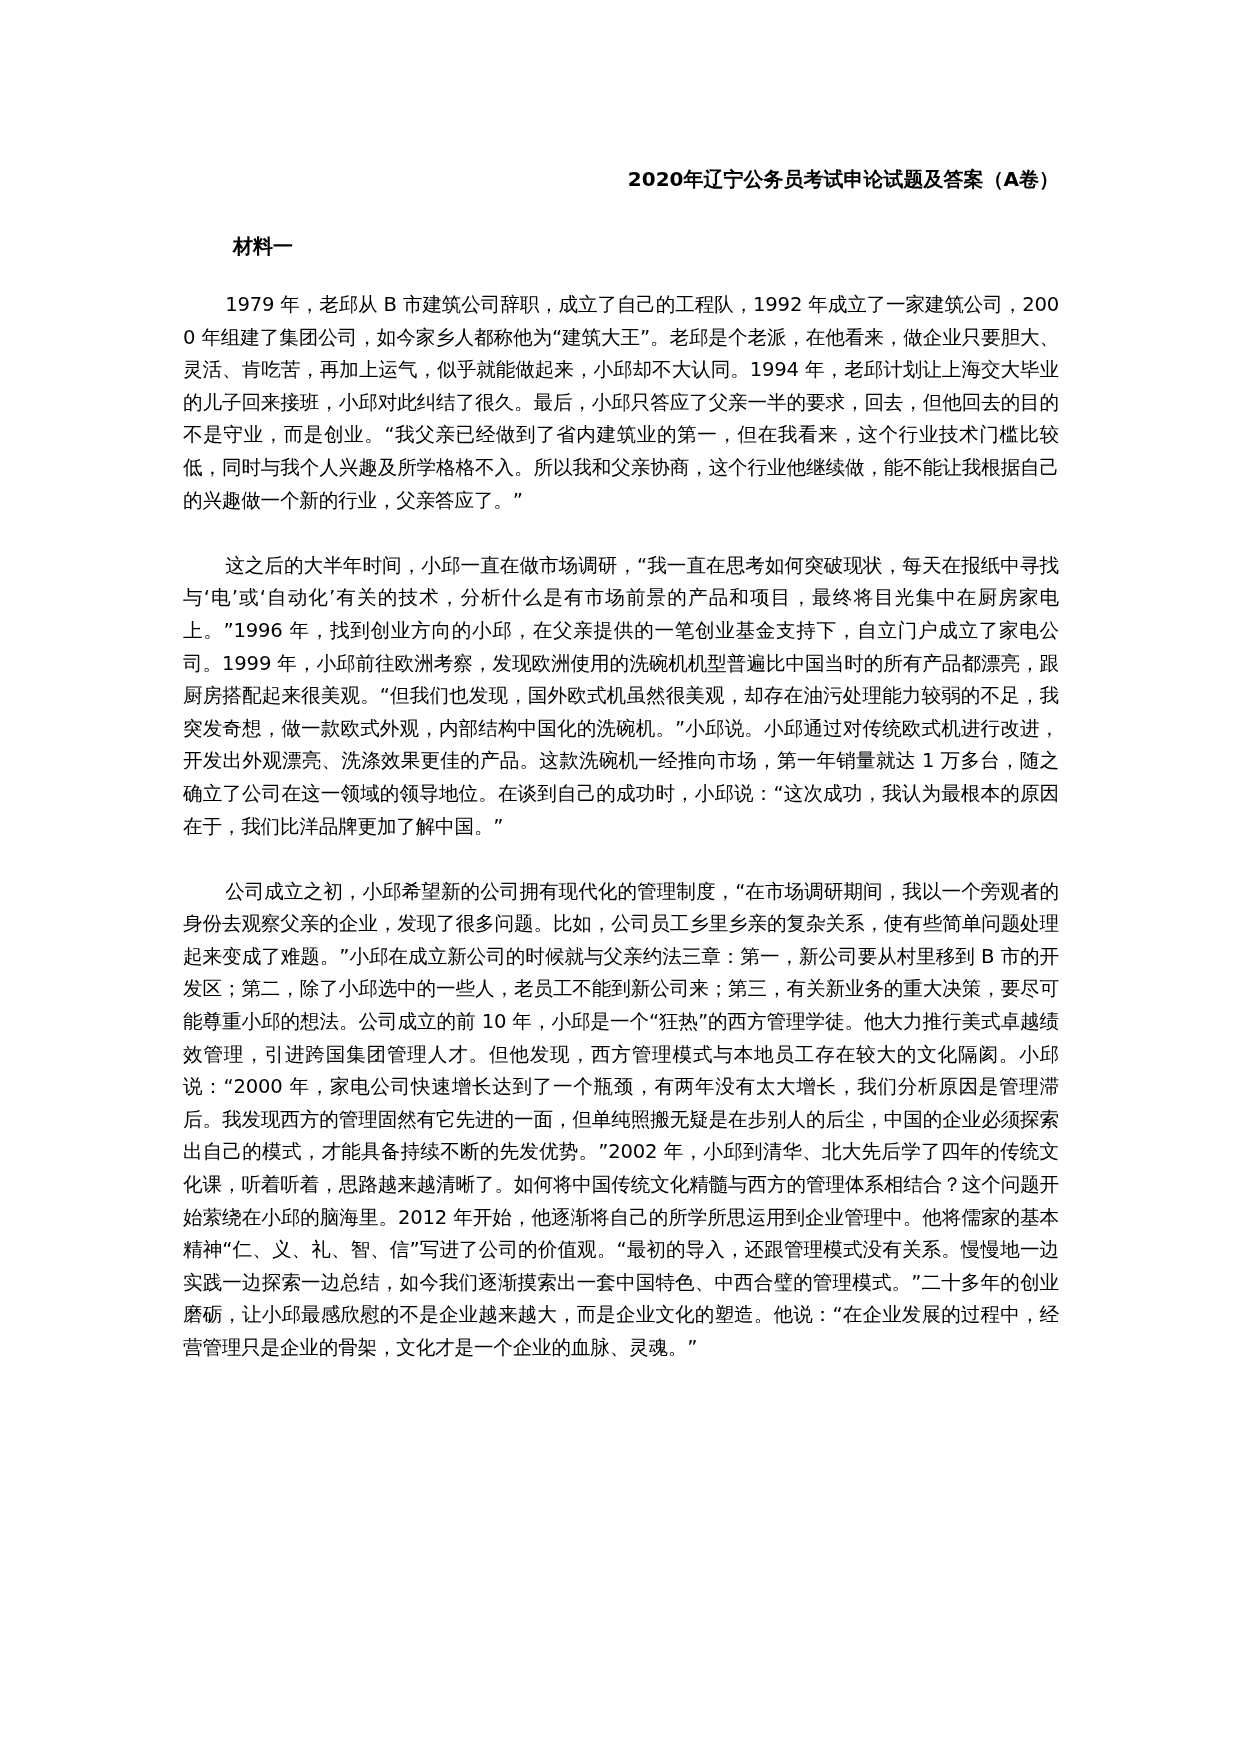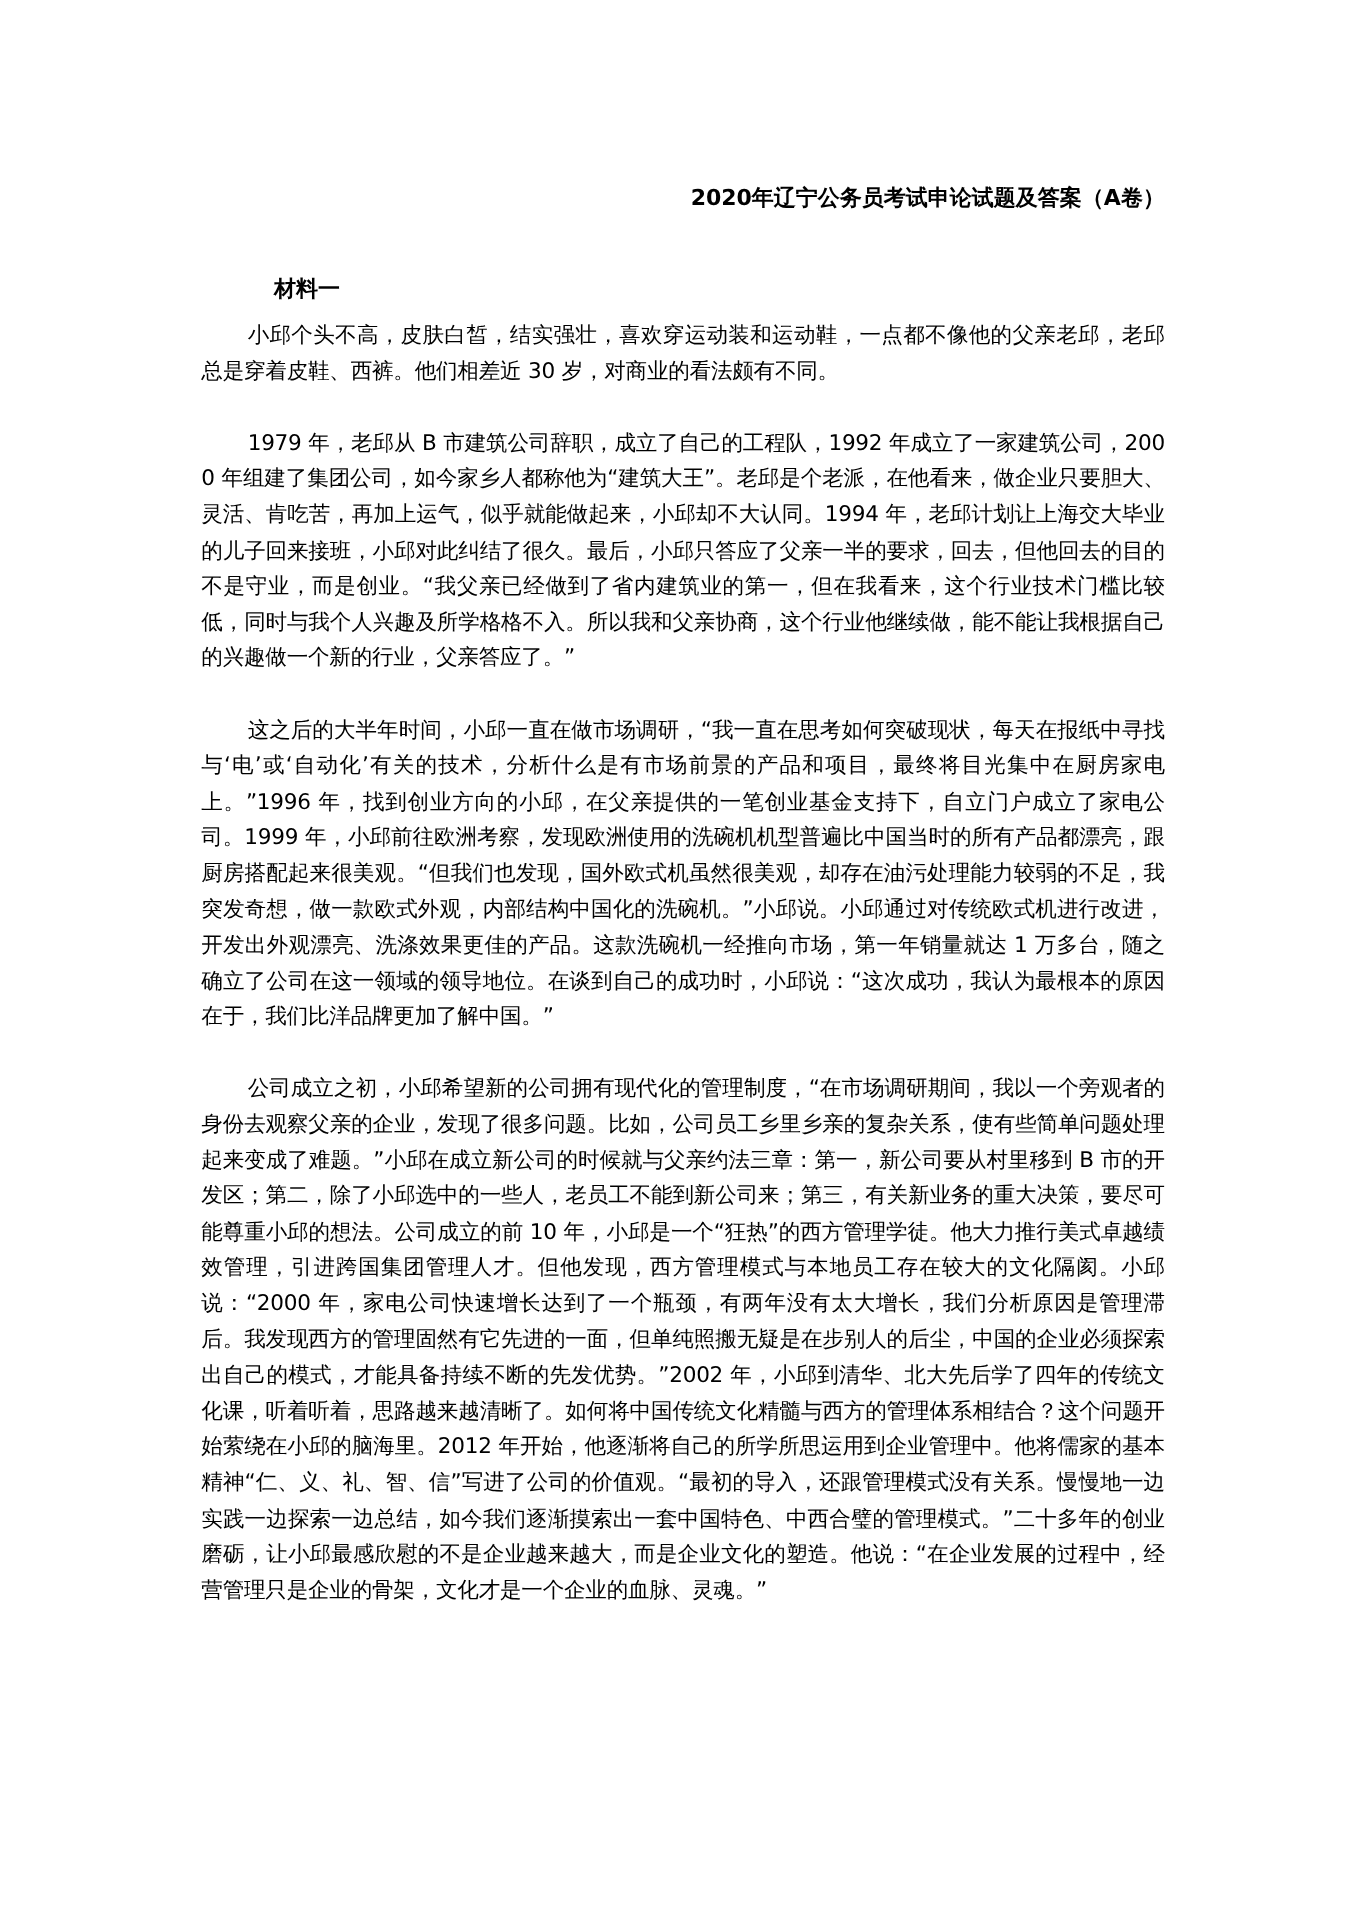--- a/index.html
+++ b/index.html
@@ -33,21 +33,21 @@
       margin: 0;
       letter-spacing: 0px;
     }
     .section-heading {
       position: absolute;
       top: 231px;
       left: 50px;
       font-size: 20px;
       font-weight: bold;
       line-height: 30px;
-      margin: 16px;
+      margin: 0;
     }
     .body-text {
       position: absolute;
       top: 289px;
       left: 0;
       width: 876px;
     }
     .para {
       font-size: 19.6px;
       line-height: 32.6px;
@@ -60,18 +60,17 @@
   </style>
 </head>
 <body>
 
 <div class="page">
   <h1 class="doc-title">2020年辽宁公务员考试申论试题及答案（A卷）</h1>
 
   <h2 class="section-heading">材料一</h2>
 
   <div class="body-text">
-    <p class="para">小邱个头不高，皮肤白皙，结实强壮，喜欢穿运动装和运动鞋，一点都不像他的父亲老邱，老邱总是穿着皮鞋、西裤。他们相差近 30 岁，对商业的看法颇有不同。</p>
     <p class="para">1979 年，老邱从 B 市建筑公司辞职，成立了自己的工程队，1992 年成立了一家建筑公司，2000 年组建了集团公司，如今家乡人都称他为“建筑大王”。老邱是个老派，在他看来，做企业只要胆大、灵活、肯吃苦，再加上运气，似乎就能做起来，小邱却不大认同。1994 年，老邱计划让上海交大毕业的儿子回来接班，小邱对此纠结了很久。最后，小邱只答应了父亲一半的要求，回去，但他回去的目的不是守业，而是创业。“我父亲已经做到了省内建筑业的第一，但在我看来，这个行业技术门槛比较低，同时与我个人兴趣及所学格格不入。所以我和父亲协商，这个行业他继续做，能不能让我根据自己的兴趣做一个新的行业，父亲答应了。”</p>
     <p class="para">这之后的大半年时间，小邱一直在做市场调研，“我一直在思考如何突破现状，每天在报纸中寻找与‘电’或‘自动化’有关的技术，分析什么是有市场前景的产品和项目，最终将目光集中在厨房家电上。”1996 年，找到创业方向的小邱，在父亲提供的一笔创业基金支持下，自立门户成立了家电公司。1999 年，小邱前往欧洲考察，发现欧洲使用的洗碗机机型普遍比中国当时的所有产品都漂亮，跟厨房搭配起来很美观。“但我们也发现，国外欧式机虽然很美观，却存在油污处理能力较弱的不足，我突发奇想，做一款欧式外观，内部结构中国化的洗碗机。”小邱说。小邱通过对传统欧式机进行改进，开发出外观漂亮、洗涤效果更佳的产品。这款洗碗机一经推向市场，第一年销量就达 1 万多台，随之确立了公司在这一领域的领导地位。在谈到自己的成功时，小邱说：“这次成功，我认为最根本的原因在于，我们比洋品牌更加了解中国。”</p>
     <p class="para">公司成立之初，小邱希望新的公司拥有现代化的管理制度，“在市场调研期间，我以一个旁观者的身份去观察父亲的企业，发现了很多问题。比如，公司员工乡里乡亲的复杂关系，使有些简单问题处理起来变成了难题。”小邱在成立新公司的时候就与父亲约法三章：第一，新公司要从村里移到 B 市的开发区；第二，除了小邱选中的一些人，老员工不能到新公司来；第三，有关新业务的重大决策，要尽可能尊重小邱的想法。公司成立的前 10 年，小邱是一个“狂热”的西方管理学徒。他大力推行美式卓越绩效管理，引进跨国集团管理人才。但他发现，西方管理模式与本地员工存在较大的文化隔阂。小邱说：“2000 年，家电公司快速增长达到了一个瓶颈，有两年没有太大增长，我们分析原因是管理滞后。我发现西方的管理固然有它先进的一面，但单纯照搬无疑是在步别人的后尘，中国的企业必须探索出自己的模式，才能具备持续不断的先发优势。”2002 年，小邱到清华、北大先后学了四年的传统文化课，听着听着，思路越来越清晰了。如何将中国传统文化精髓与西方的管理体系相结合？这个问题开始萦绕在小邱的脑海里。2012 年开始，他逐渐将自己的所学所思运用到企业管理中。他将儒家的基本精神“仁、义、礼、智、信”写进了公司的价值观。“最初的导入，还跟管理模式没有关系。慢慢地一边实践一边探索一边总结，如今我们逐渐摸索出一套中国特色、中西合璧的管理模式。”二十多年的创业磨砺，让小邱最感欣慰的不是企业越来越大，而是企业文化的塑造。他说：“在企业发展的过程中，经营管理只是企业的骨架，文化才是一个企业的血脉、灵魂。”</p>
   </div>
 </div>
 
 </body></html>

